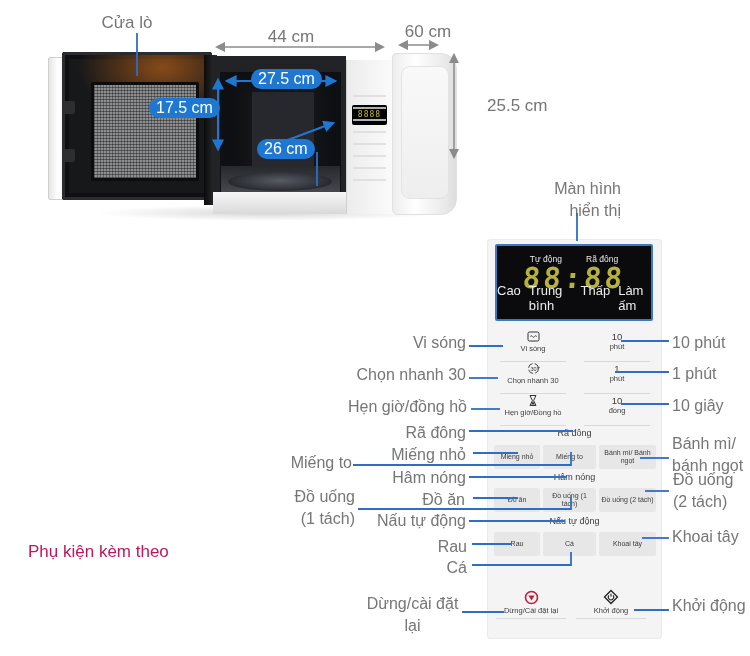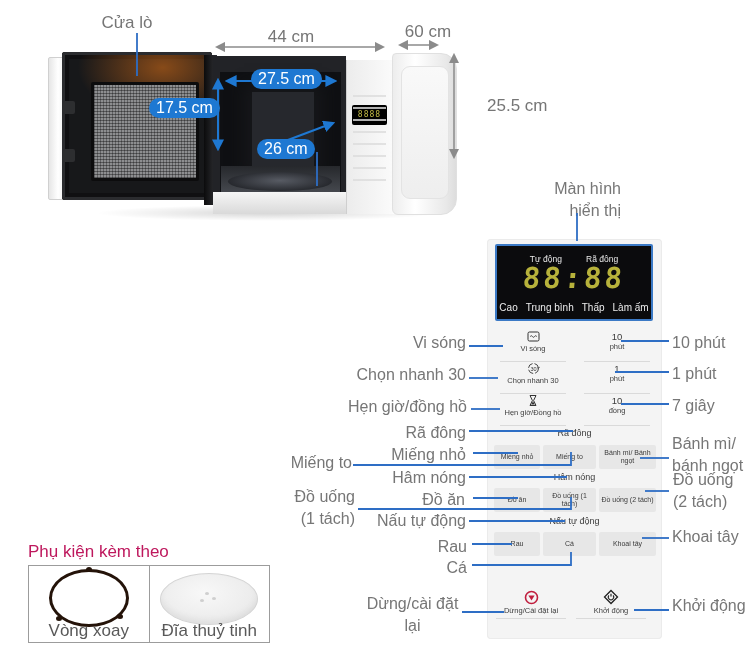--- a/index.html
+++ b/index.html
@@ -47,21 +47,21 @@
   
   .panel{left:487px;top:239px;width:175px;height:400px;background:#f4f4f4;border-radius:4px;
          box-shadow:inset 0 0 0 1px #ebebeb;}
   .pdisplay{left:495px;top:244px;width:158px;height:77px;background:#0b0b0d;border:2px solid #3b79c5;border-radius:2px;
             box-sizing:border-box;}
   .pd-top{display:flex;justify-content:center;gap:24px;margin-top:8px;font-size:8.5px;color:#e9e9e9;}
   .pd-digits{position:absolute;left:0;right:0;top:15px;text-align:center;color:#b7b23b;
              font-family:"DejaVu Sans Mono",monospace;font-weight:bold;font-size:29px;letter-spacing:3px;
              transform:skewX(-5deg);}
   .pd-bottom{position:absolute;left:0;right:0;bottom:6px;display:flex;justify-content:center;gap:8px;
-             font-size:10px;color:#ececec;}
+             font-size:13px;color:#ececec;}
   .prow{left:494px;width:162px;height:32px;display:flex;justify-content:space-between;}
   .pcell{position:relative;width:78px;text-align:center;color:#3c3c3c;}
   .picon{height:13px;display:flex;align-items:center;justify-content:center;}
   .plabel{font-size:7.5px;margin-top:1px;}
   .pnum{font-size:9.5px;margin-top:1px;}
   .punit{font-size:7.5px;}
   .pu{position:absolute;bottom:0;left:6px;right:6px;height:1px;background:#dadada;}
   .psec{position:absolute;left:487px;width:175px;text-align:center;font-size:9px;color:#3c3c3c;}
   .pbtnrow{left:494px;width:162px;height:24px;display:flex;gap:3px;}
   .pbtn{background:#e7e7e7;border-radius:2px;font-size:7px;color:#3a3a3a;display:flex;align-items:center;
@@ -242,43 +242,27 @@
   <div class="cl" style="right:284px;top:467px;">Hâm nóng</div>
   <div class="cl" style="right:285px;top:489px;">Đồ ăn</div>
   <div class="cl" style="right:395px;top:486px;width:68px;text-align:right;">Đồ uống (1 tách)</div>
   <div class="cl" style="right:284px;top:510px;">Nấu tự động</div>
   <div class="cl" style="right:283px;top:536px;">Rau</div>
   <div class="cl" style="right:283px;top:557px;">Cá</div>
   <div class="cl" style="right:290px;top:593px;width:95px;text-align:center;">Dừng/cài đặt lại</div>
 
   <div class="cl" style="left:672px;top:332px;">10 phút</div>
   <div class="cl" style="left:672px;top:363px;">1 phút</div>
-  <div class="cl" style="left:672px;top:395px;">7 giây</div>
+  <div class="cl" style="left:672px;top:395px;">10 giây</div>
   <div class="cl" style="left:672px;top:433px;width:78px;">Bánh mì/ bánh ngọt</div>
   <div class="cl" style="left:673px;top:469px;width:75px;">Đồ uống (2 tách)</div>
   <div class="cl" style="left:672px;top:526px;">Khoai tây</div>
   <div class="cl" style="left:672px;top:595px;">Khởi động</div>
 
   <div class="abs acc-title">Phụ kiện kèm theo</div>
-  <div class="abs acc-box">
-    <div class="acc-cell first">
-      <div class="ring"></div>
-      <div class="nub" style="left:57px;top:1px;"></div>
-      <div class="nub" style="left:27px;top:50px;"></div>
-      <div class="nub" style="left:88px;top:48px;"></div>
-      <div class="acc-label">Vòng xoay</div>
-    </div>
-    <div class="acc-cell">
-      <div class="plate"></div>
-      <div class="pdot" style="left:55px;top:26px;"></div>
-      <div class="pdot" style="left:62px;top:31px;"></div>
-      <div class="pdot" style="left:50px;top:33px;"></div>
-      <div class="acc-label">Đĩa thuỷ tinh</div>
-    </div>
-  </div>
 
   <svg class="lines" width="750" height="656" viewBox="0 0 750 656">
     <defs>
       <marker id="mg" viewBox="0 0 10 10" refX="8" refY="5" markerWidth="7" markerHeight="7" orient="auto-start-reverse">
         <path d="M0 0 L10 5 L0 10 z" fill="#8b8b8b"></path>
       </marker>
       <marker id="mb" viewBox="0 0 10 10" refX="8" refY="5" markerWidth="6" markerHeight="6" orient="auto-start-reverse">
         <path d="M0 0 L10 5 L0 10 z" fill="#1e78d2"></path>
       </marker>
     </defs>

